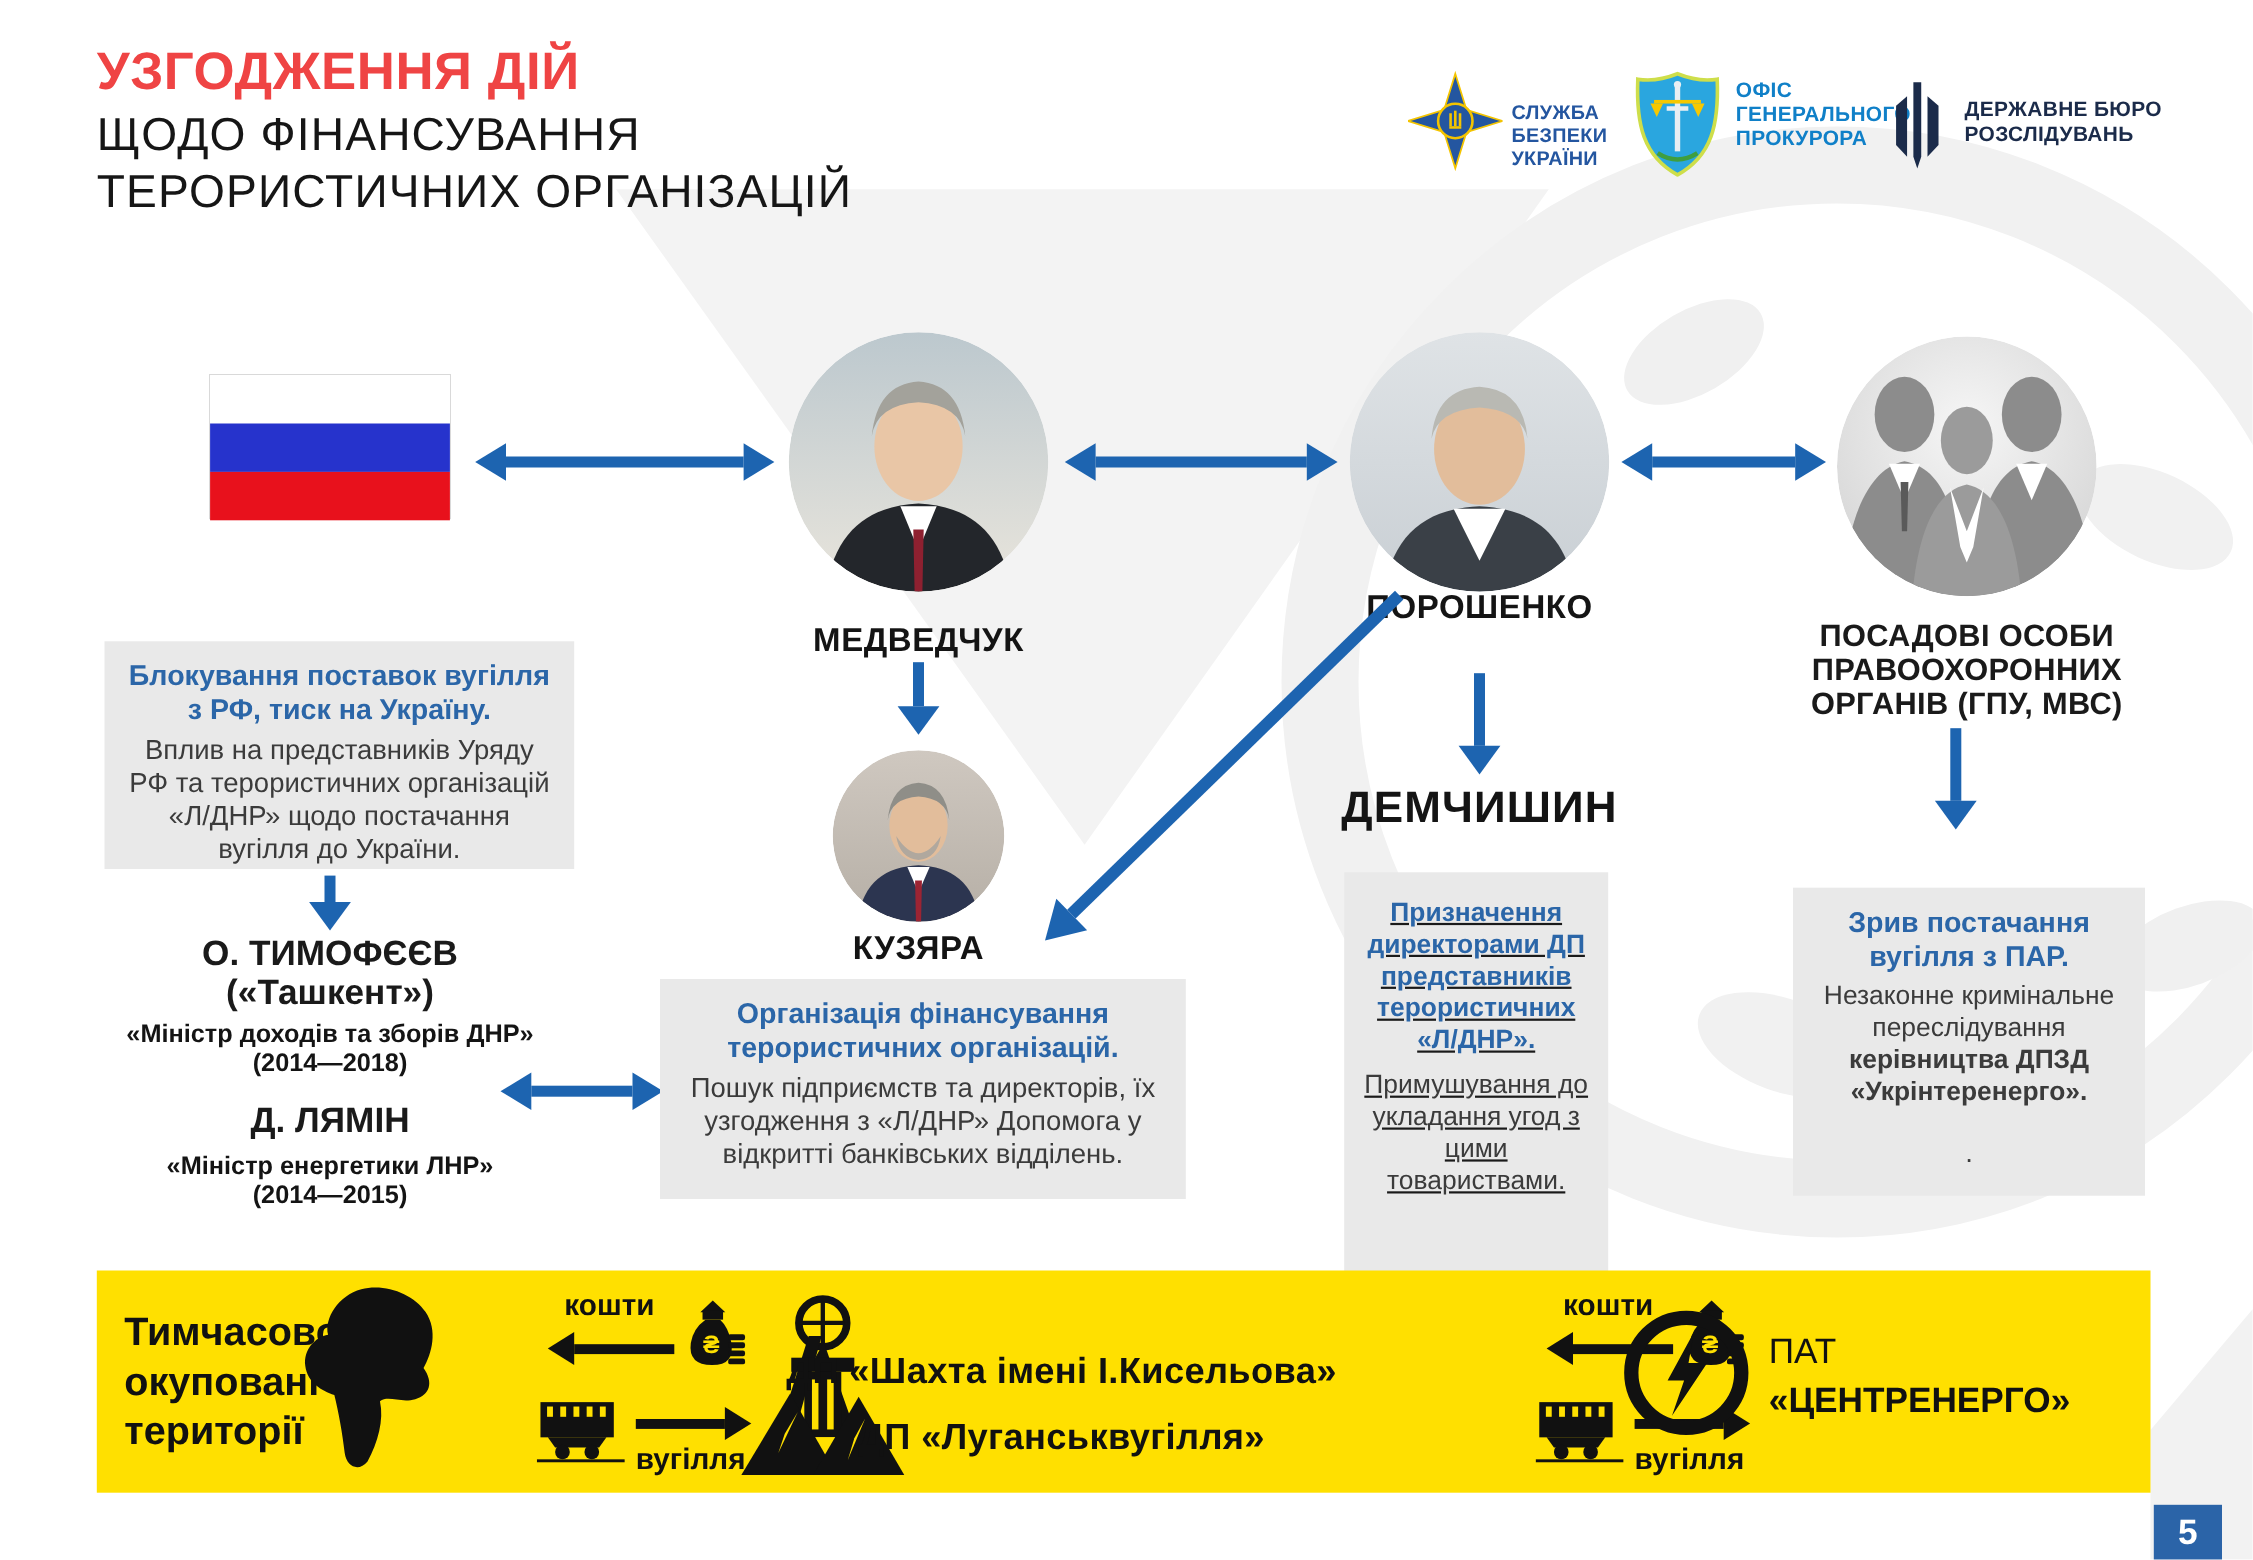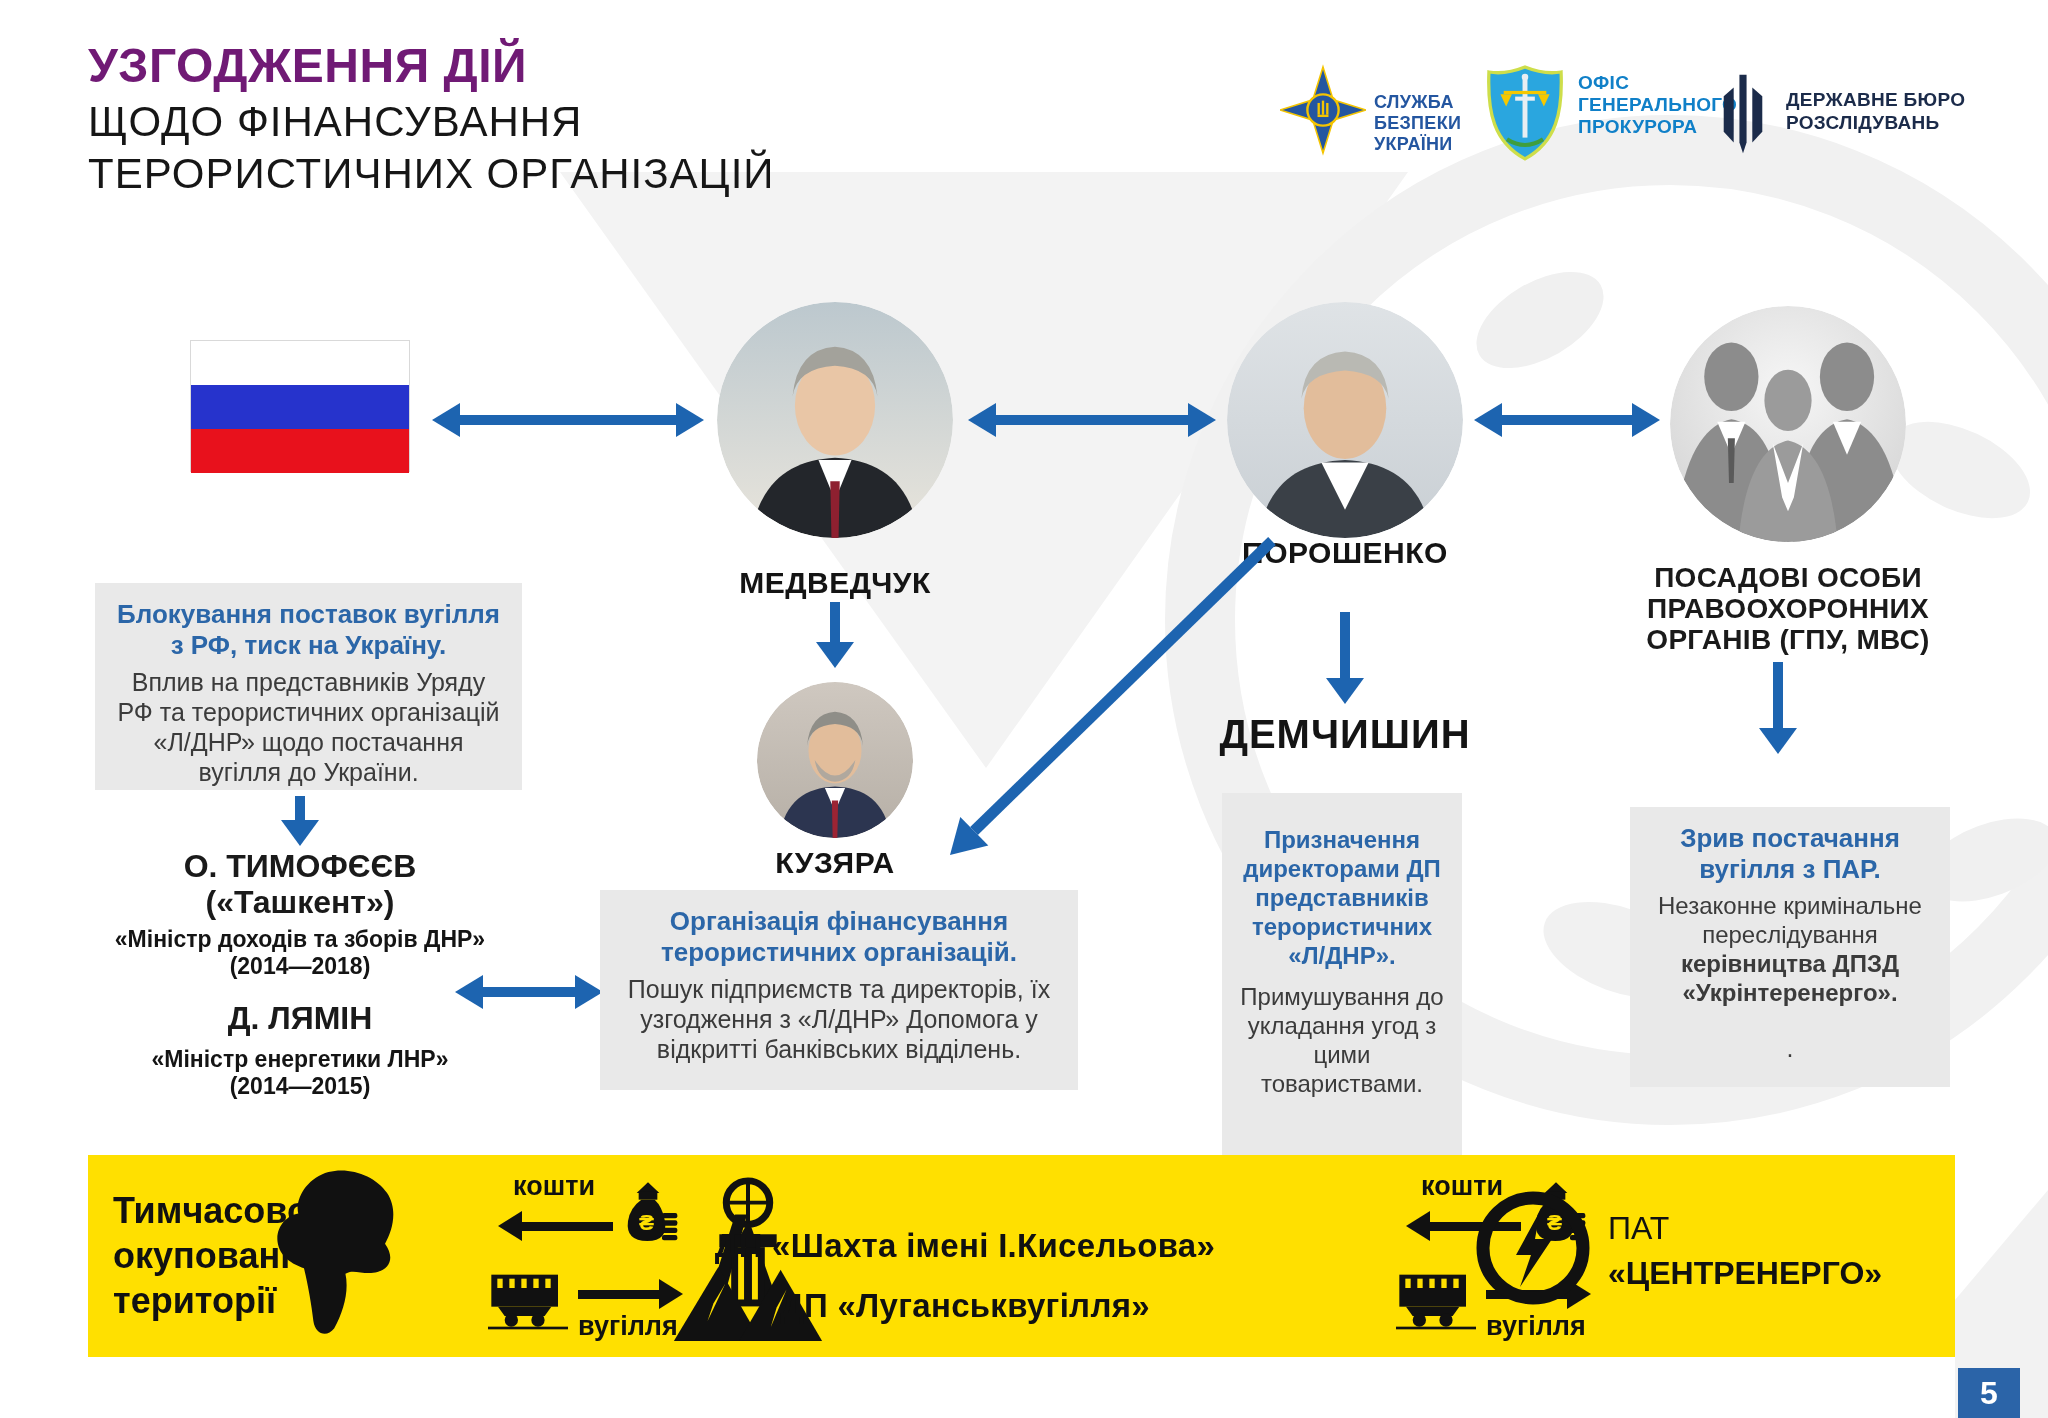--- a/index.html
+++ b/index.html
@@ -3,21 +3,21 @@
 <meta charset="utf-8">
 <style>
   html,body{margin:0;padding:0;background:#ffffff;}
   #stage{position:relative;width:2048px;height:1418px;background:#ffffff;overflow:hidden;
          font-family:"Liberation Sans", sans-serif;color:#1a1a1a;}
   .abs{position:absolute;}
   .ctr{text-align:center;}
   .b{font-weight:700;}
 
   
-  .title1{font-size:48px;font-weight:800;color:#701a75;letter-spacing:0.5px;}
+  .title1{font-size:48px;font-weight:800;color:#ef4444;letter-spacing:0.5px;}
   .title23{font-size:42px;font-weight:400;color:#161616;letter-spacing:1px;}
   .logotext{font-weight:700;line-height:21px;font-size:18px;letter-spacing:0.3px;}
 
   
   .gbox{background:#e9e9e9;text-align:center;box-sizing:border-box;padding:16px 18px;}
   .btitle{color:#2b66a8;font-weight:700;font-size:26px;line-height:31px;}
   .bbody{color:#3b3b3b;font-weight:400;font-size:25px;line-height:30px;margin-top:6px;}
 
   .name-lg{font-size:30px;font-weight:800;letter-spacing:0.5px;color:#141414;}
   .name-xl{font-size:40px;font-weight:800;letter-spacing:1px;color:#141414;}
@@ -261,21 +261,21 @@
   <div class="abs gbox" style="left:600px;top:890px;width:478px;height:200px;">
     <div class="btitle">Організація фінансування терористичних організацій.</div>
     <div class="bbody">Пошук підприємств та директорів, їх узгодження з «Л/ДНР» Допомога у відкритті банківських відділень.</div>
   </div>
 
   <div class="abs downarrow" style="left:1325px;top:612px;height:92px;">
     <span class="vshaft"></span>
       <span class="vhead"></span>
   </div>
   <div class="abs ctr name-xl" style="left:1195px;top:712px;width:300px;">ДЕМЧИШИН</div>
-  <div class="abs gbox" style="left:1222px;top:793px;width:240px;height:369px;padding:32px 10px;">
+  <div class="abs gbox" style="left:1222px;top:793px;width:240px;height:369px;padding:22px 10px;text-decoration:underline;">
     <div class="btitle" style="font-size:24px;line-height:29px;">Призначення директорами ДП представників терористичних «Л/ДНР».</div>
     <div class="bbody" style="font-size:24px;line-height:29px;margin-top:12px;">Примушування до укладання угод з цими товариствами.</div>
   </div>
 
   <div class="abs downarrow" style="left:1758px;top:662px;height:92px;">
     <span class="vshaft"></span>
       <span class="vhead"></span>
   </div>
   <div class="abs gbox" style="left:1630px;top:807px;width:320px;height:280px;">
     <div class="btitle">Зрив постачання вугілля з ПАР.</div>

